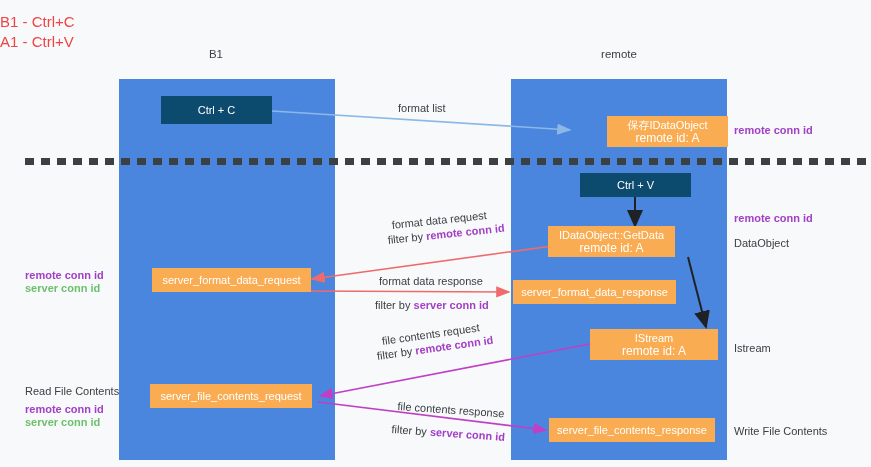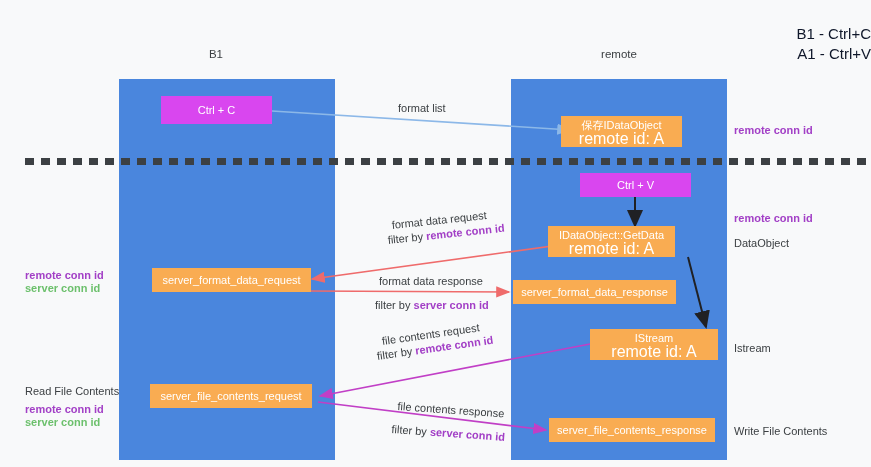--- a/index.html
+++ b/index.html
@@ -7,45 +7,45 @@
     width:871px;height:467px;
     background:#f8f9fa;
     font-family:"Liberation Sans","DejaVu Sans",sans-serif;
     overflow:hidden;
     position:relative;
   }
   #stage{position:absolute;left:0;top:0;width:871px;height:467px;}
 
   
   .title{
-    position:absolute;left:0;top:24px;width:871px;
-    text-align:right;color:#0f172a;font-size:15px;line-height:20px;
+    position:absolute;left:0;top:12px;width:871px;
+    text-align:left;color:#ef4444;font-size:15px;line-height:20px;
   }
 
   
   .col-caption{
     position:absolute;text-align:center;color:#3c4043;
     font-size:11.5px;line-height:14px;width:180px;
   }
 
   
   .panel{position:absolute;background:#4a86dd;}
 
   
   svg.ov{position:absolute;left:0;top:0;width:871px;height:467px;overflow:visible;}
 
   
   .node{
     position:absolute;box-sizing:border-box;
     display:flex;flex-direction:column;align-items:center;justify-content:center;
     color:#ffffff;font-size:11px;line-height:14px;text-align:center;
   }
-  .node.green{background:#d946ef;}
+  .node.green{background:#0c4a6e;}
   .node.orange{background:#f9ac52;}
-  .node .l2{font-size:16px;line-height:13px;}
+  .node .l2{font-size:12px;line-height:13px;}
 
   
   .lbl{position:absolute;font-size:11px;line-height:14px;color:#3c4043;white-space:nowrap;}
   .purple{color:#a23fc6;font-weight:bold;}
   .green-t{color:#6cc06c;font-weight:bold;}
   .rot{transform-origin:left top;}
 </style>
 </head>
 <body>
 
@@ -96,21 +96,21 @@
 
     <line x1="590" y1="344" x2="320" y2="396" stroke="#c13fc6" stroke-width="1.6" marker-end="url(#ah-magenta)"></line>
 
     <line x1="318" y1="402" x2="546" y2="430" stroke="#c13fc6" stroke-width="1.6" marker-end="url(#ah-magenta)"></line>
   </svg>
 
   <div class="node green" style="left:161px;top:96px;width:111px;height:28px;">
     <span>Ctrl + C</span>
   </div>
 
-  <div class="node orange" style="left:561px;top:116px;width:121px;height:31px;">
+  <div class="node orange" style="left:607px;top:116px;width:121px;height:31px;">
     <span>保存IDataObject</span>
     <span class="l2">remote id: A</span>
   </div>
 
   <div class="node green" style="left:580px;top:173px;width:111px;height:24px;">
     <span>Ctrl + V</span>
   </div>
 
   <div class="node orange" style="left:548px;top:226px;width:127px;height:31px;">
     <span>IDataObject::GetData</span>

